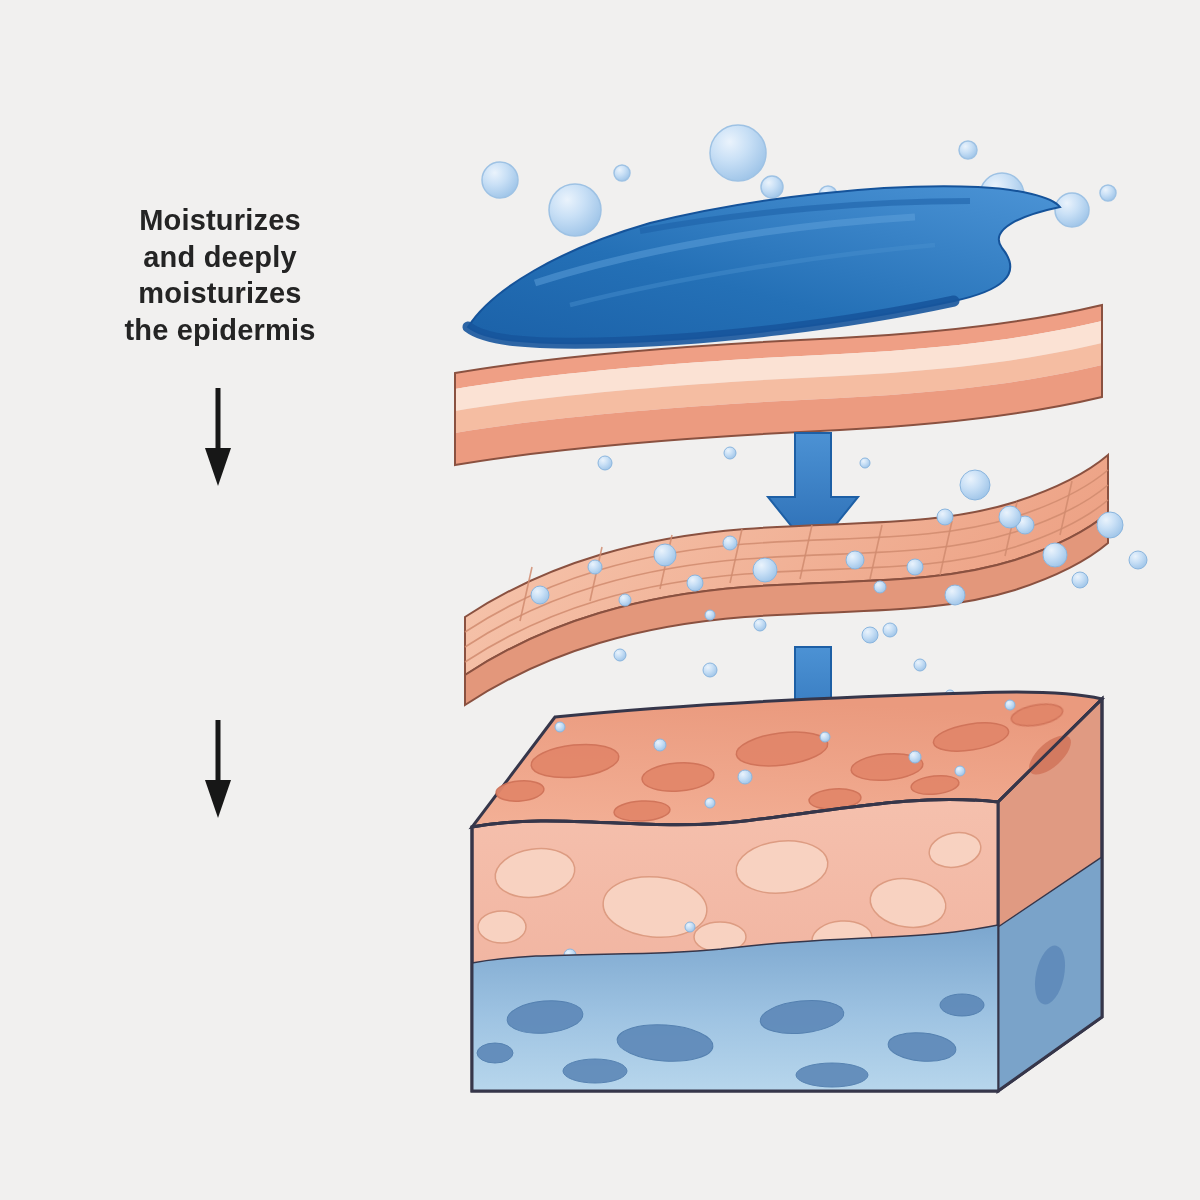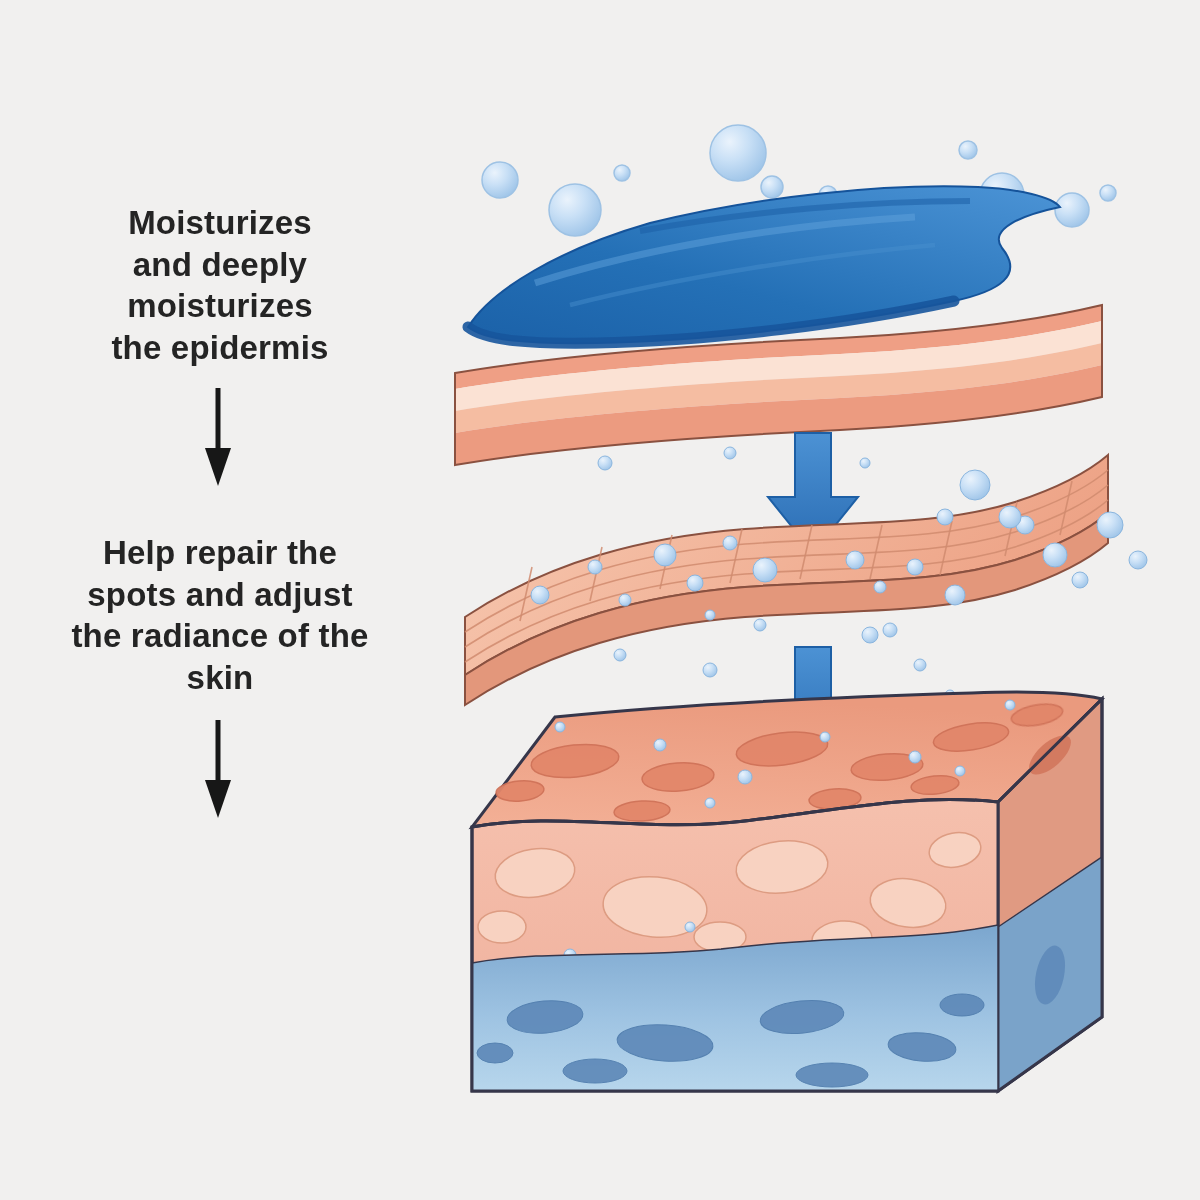--- a/index.html
+++ b/index.html
@@ -4,21 +4,21 @@
 <style>
   html,body{margin:0;padding:0;}
   .stage{
     position:relative;width:1200px;height:1200px;
     background:var(--bg,#f1f0ef);overflow:hidden;
     font-family:"Liberation Sans",sans-serif;
   }
   .caption{
     position:absolute;color:var(--text,#242424);
     font-weight:700;text-align:center;white-space:pre-line;
-    font-size:33px;line-height:1.26;letter-spacing:.2px;
+    font-size:29px;line-height:1.26;letter-spacing:.2px;
   }
   .cap-1{left:55px;top:202px;width:330px;}
   .cap-2{left:38px;top:532px;width:364px;}
   .cap-3{left:28px;top:866px;width:384px;}
   .black-arrow{position:absolute;left:196px;width:44px;height:104px;color:var(--arrow-black,#171717);}
   .ba-1{top:386px;} .ba-2{top:718px;}
   .art{position:absolute;left:410px;top:55px;}
   .bubble{fill:url(#bubbleGrad);stroke:#9ec2e4;stroke-width:1.5;}
   .drop{fill:url(#bubbleGrad);stroke:#8ab5de;stroke-width:1;}
   .grid{stroke:#d08b6e;stroke-width:1.6;fill:none;opacity:.85;}
@@ -32,24 +32,20 @@
   <div class="caption cap-1">Moisturizes
 and deeply
 moisturizes
 the epidermis</div>
 
   <svg class="black-arrow ba-1" viewBox="0 0 44 104">
     <line x1="22" y1="2" x2="22" y2="66" stroke="currentColor" stroke-width="5"></line>
     <polygon points="9,62 35,62 22,100" fill="currentColor"></polygon>
   </svg>
 
-  <div class="caption cap-2">Help repair the
-spots and adjust
-the radiance of the
-skin</div>
 
   <svg class="black-arrow ba-2" viewBox="0 0 44 104">
     <line x1="22" y1="2" x2="22" y2="66" stroke="currentColor" stroke-width="5"></line>
     <polygon points="9,62 35,62 22,100" fill="currentColor"></polygon>
   </svg>
 
 
   <svg class="art" width="780" height="1120" viewBox="0 0 780 1120">
     <defs>
       <radialGradient id="bubbleGrad" cx="35%" cy="30%" r="75%">

